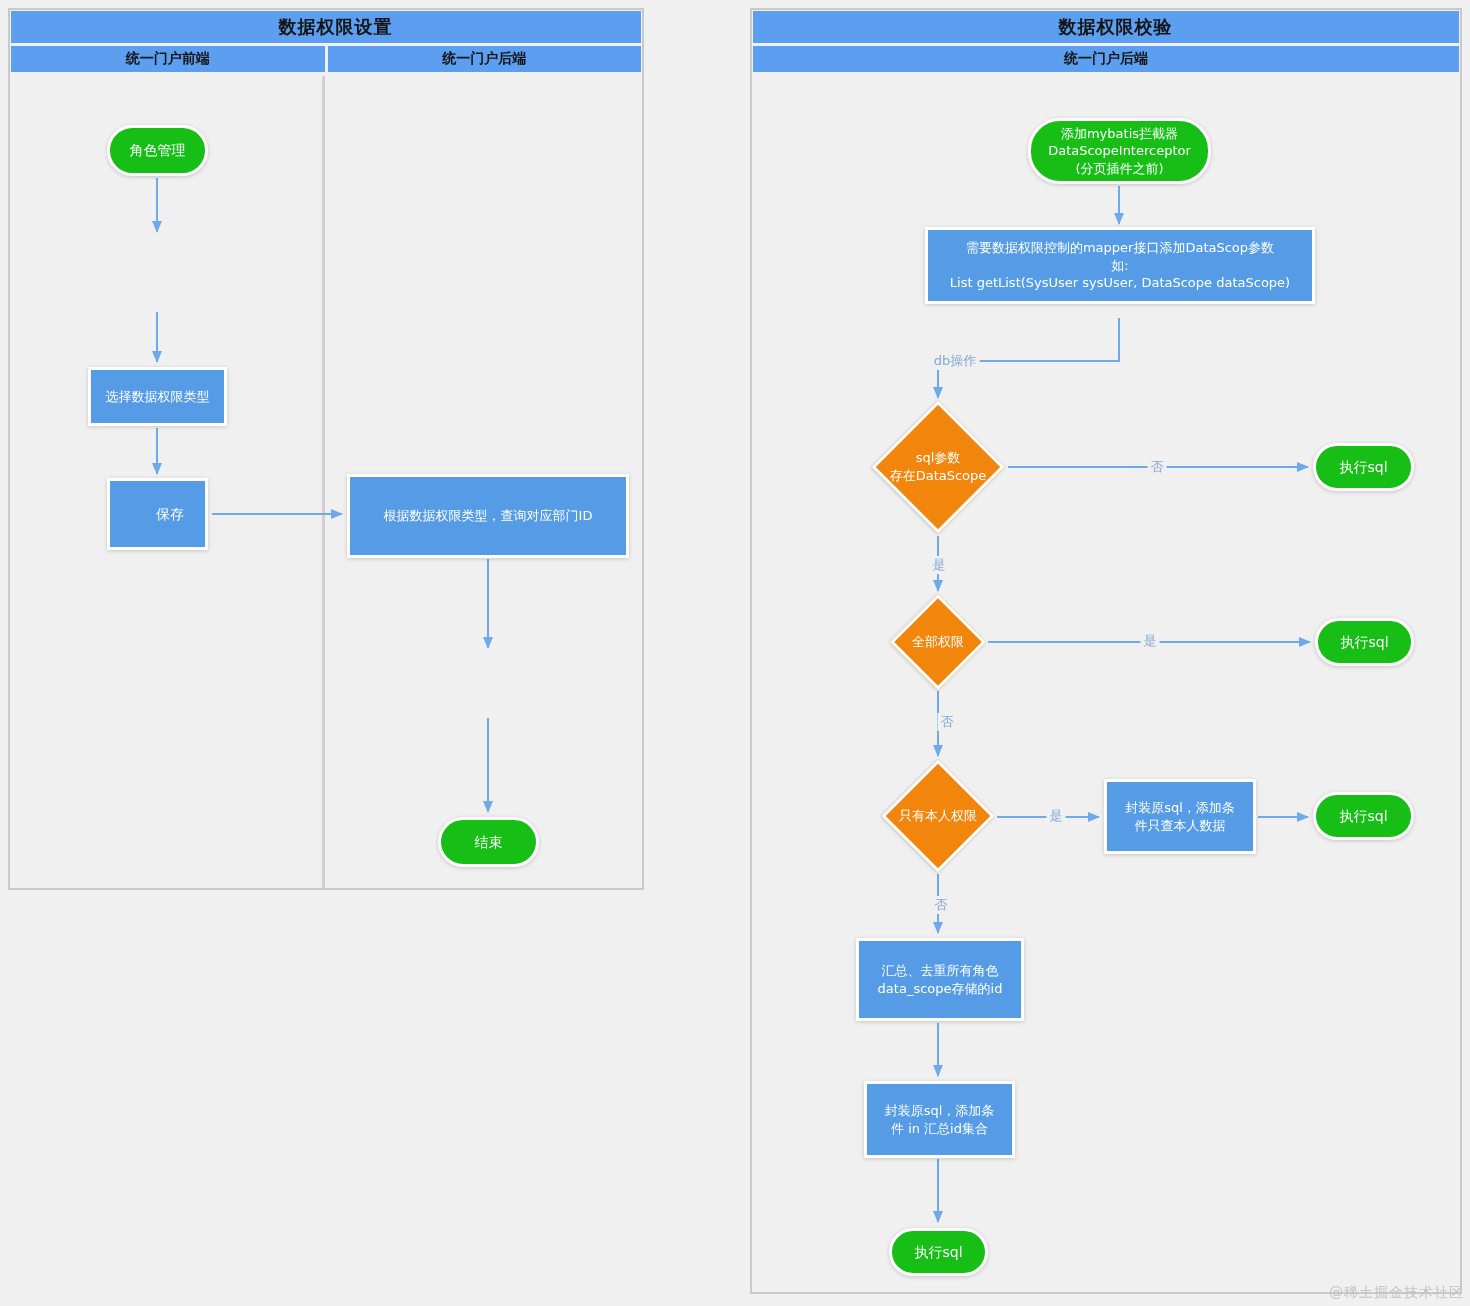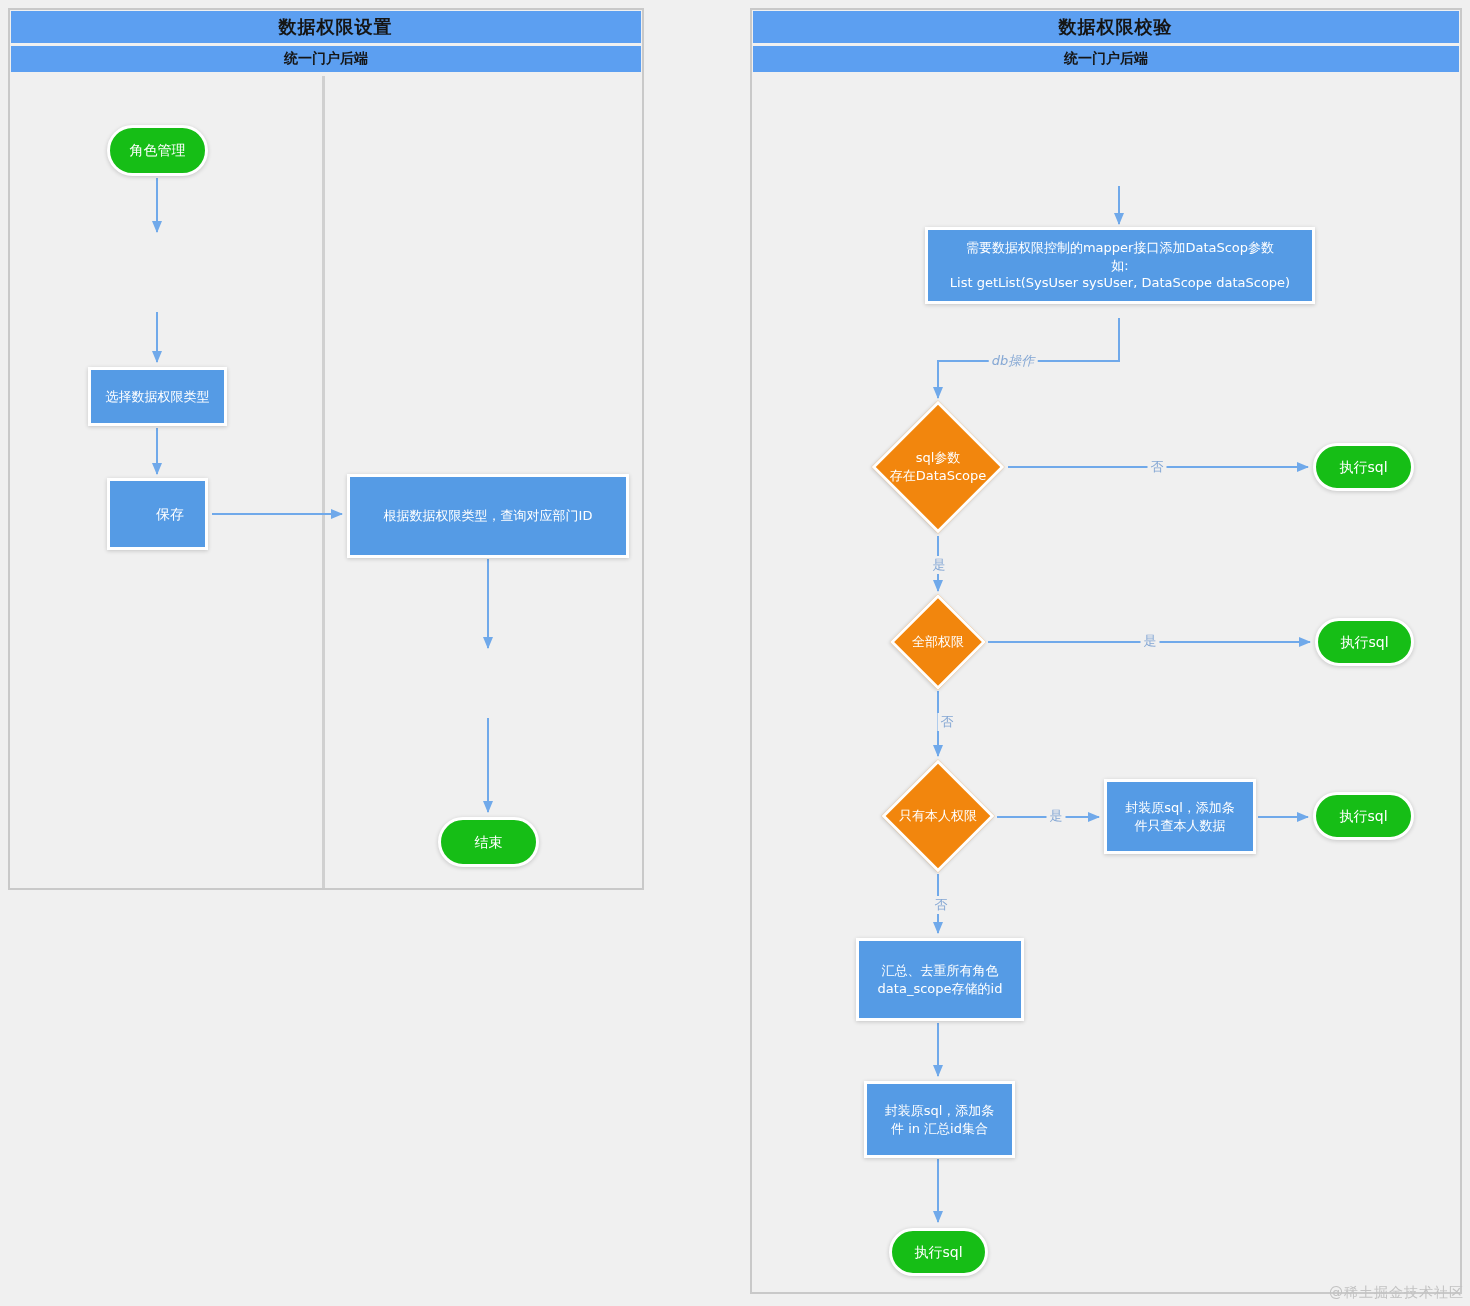--- a/index.html
+++ b/index.html
@@ -63,20 +63,21 @@
   }
 </style>
 </head>
 <body>
 
 <div class="canvas">
 
   <section class="panel" style="left:8px;top:8px;width:636px;height:882px;">
     <div class="panel-title">数据权限设置</div>
     <div class="lane-headers">
+      <div class="lane-header">统一门户前端</div>
       <div class="lane-header">统一门户后端</div>
     </div>
   </section>
   <div class="lane-divider" style="left:322px;top:76px;width:3px;height:812px;"></div>
 
   <section class="panel" style="left:750px;top:8px;width:712px;height:1286px;">
     <div class="panel-title">数据权限校验</div>
     <div class="lane-headers">
       <div class="lane-header">统一门户后端</div>
     </div>
@@ -103,34 +104,37 @@
       <line x1="988" y1="642" x2="1310" y2="642" marker-end="url(#ah)"></line>
       <line x1="938" y1="691" x2="938" y2="756" marker-end="url(#ah)"></line>
       <line x1="997" y1="817" x2="1099" y2="817" marker-end="url(#ah)"></line>
       <line x1="1258" y1="817" x2="1308" y2="817" marker-end="url(#ah)"></line>
       <line x1="938" y1="874" x2="938" y2="933" marker-end="url(#ah)"></line>
       <line x1="938" y1="1023" x2="938" y2="1076" marker-end="url(#ah)"></line>
       <line x1="938" y1="1159" x2="938" y2="1222" marker-end="url(#ah)"></line>
     </g>
   </svg>
 
-  <span class="edge-label" style="left:1013px;top:361px;font-style:italic;">db操作</span>
+  <span class="edge-label" style="left:955px;top:361px;">db操作</span>
   <span class="edge-label" style="left:1157px;top:467px;">否</span>
   <span class="edge-label" style="left:939px;top:565px;">是</span>
   <span class="edge-label" style="left:1150px;top:641px;">是</span>
   <span class="edge-label" style="left:947px;top:722px;">否</span>
   <span class="edge-label" style="left:1056px;top:816px;">是</span>
   <span class="edge-label" style="left:941px;top:905px;">否</span>
 
   <div class="node pill" style="left:107px;top:125px;width:101px;height:51px;border-radius:26px;">角色管理</div>
   <div class="node rect" style="left:88px;top:367px;width:139px;height:59px;">选择数据权限类型</div>
   <div class="node rect" style="left:107px;top:478px;width:101px;height:72px;font-size:14px;padding-left:25px;">保存</div>
   <div class="node rect" style="left:347px;top:474px;width:282px;height:84px;">根据数据权限类型，查询对应部门ID</div>
   <div class="node pill" style="left:438px;top:817px;width:101px;height:50px;border-radius:25px;">结束</div>
 
+  <div class="node pill" style="left:1028px;top:118px;width:183px;height:66px;border-radius:32px;font-size:13px;">添加mybatis拦截器
+DataScopeInterceptor
+(分页插件之前)</div>
   <div class="node rect" style="left:925px;top:227px;width:390px;height:77px;">需要数据权限控制的mapper接口添加DataScop参数
 如:
 List getList(SysUser sysUser, DataScope dataScope)</div>
 
   <div class="diamond" style="left:938px;top:467px;">
     <div class="shape" style="width:94px;height:94px;"></div>
     <div class="dlabel">sql参数
 存在DataScope</div>
   </div>
   <div class="node pill" style="left:1313px;top:443px;width:101px;height:48px;border-radius:24px;">执行sql</div>

